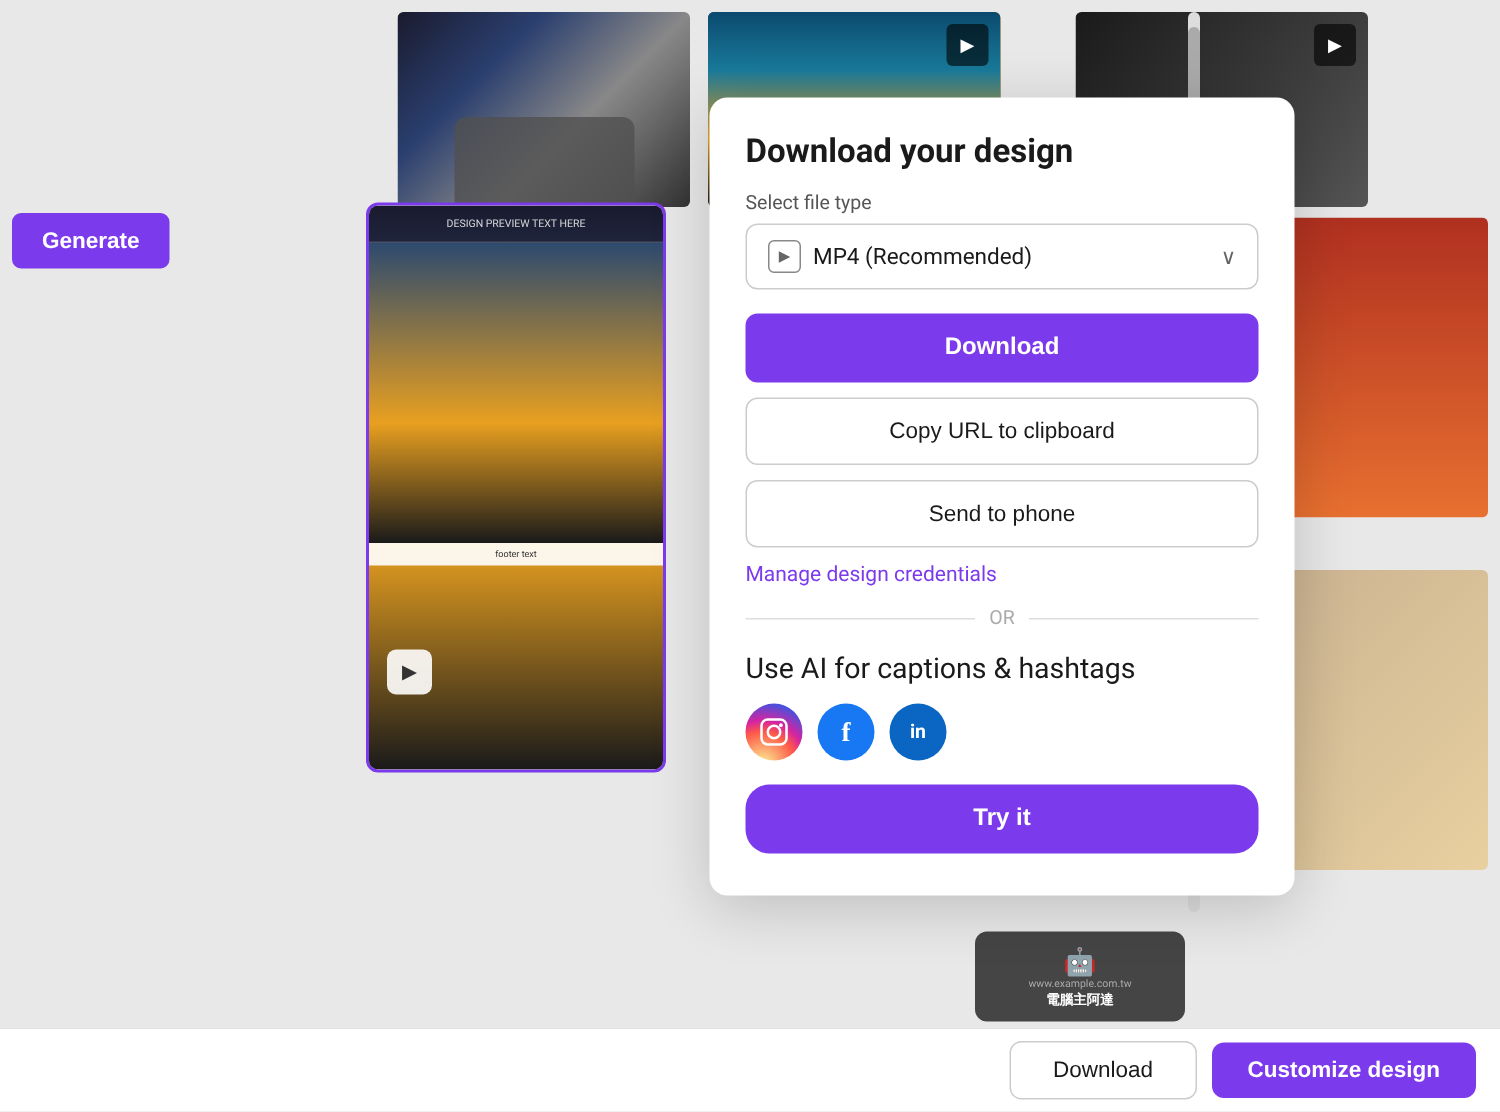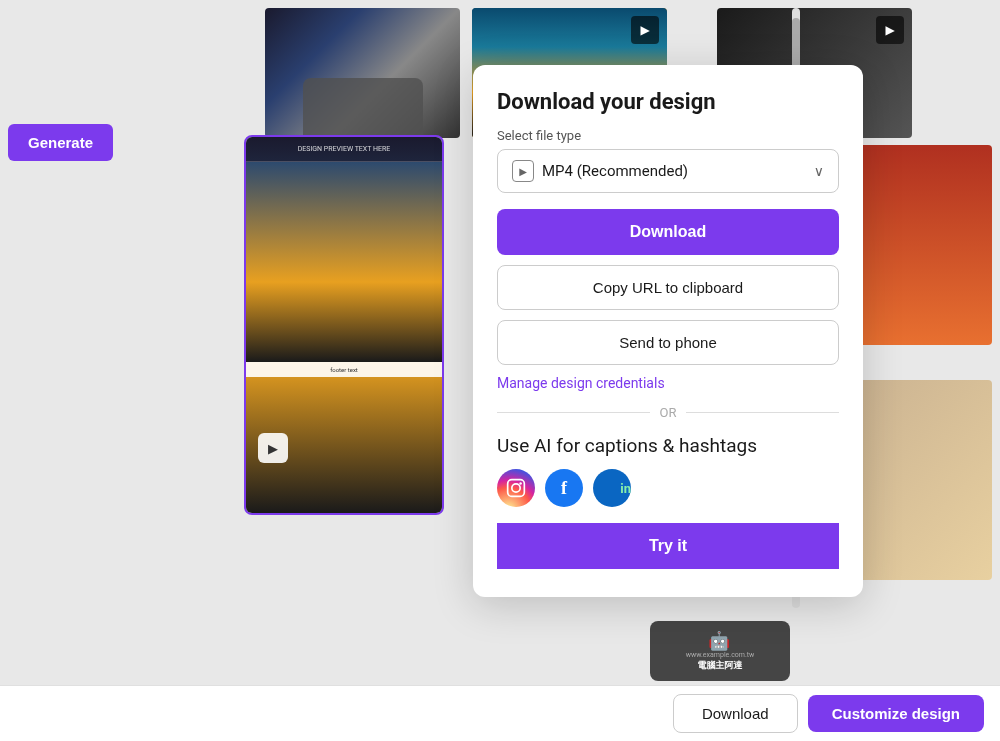--- a/index.html
+++ b/index.html
@@ -67,21 +67,21 @@
       display: flex;
       align-items: center;
       justify-content: center;
       color: white;
       font-size: 12px;
     }
 
     
     .generate-btn {
       position: absolute;
-      top: 124px; left: 8px;
+      top: 142px; left: 8px;
       background: #7c3aed;
       color: white;
       border: none;
       border-radius: 6px;
       padding: 10px 20px;
       font-size: 15px;
       font-weight: 600;
       cursor: pointer;
       white-space: nowrap;
     }
@@ -280,30 +280,29 @@
       color: white;
     }
 
     .social-icon.facebook {
       background: #1877f2;
       color: white;
     }
 
     .social-icon.linkedin {
       background: #0a66c2;
-      color: #86efac;
-      justify-content: flex-end;
+      color: #ffffff;
     }
 
     .btn-try {
       width: 100%;
       background: #7c3aed;
       color: white;
       border: none;
-      border-radius: 0;
+      border-radius: 16px;
       padding: 14px;
       font-size: 16px;
       font-weight: 700;
       cursor: pointer;
     }
 
     
     .bottom-bar {
       position: absolute;
       bottom: 0; left: 0; right: 0;

